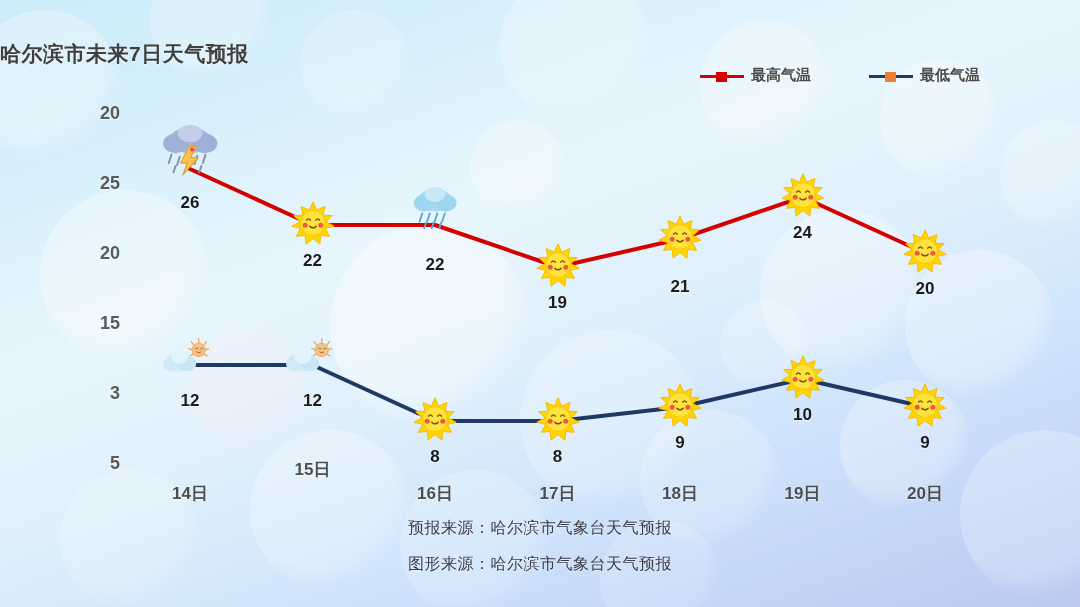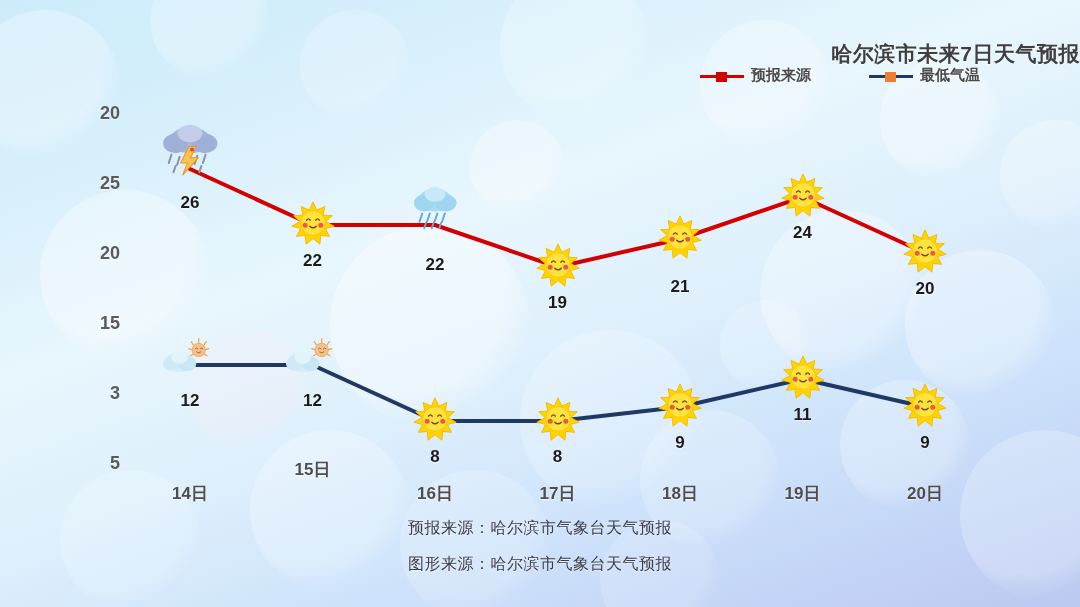--- a/index.html
+++ b/index.html
@@ -11,21 +11,21 @@
   #stage{
     position:absolute;inset:0;width:1080px;height:607px;overflow:hidden;
     background:
       linear-gradient(160deg,#ccecfa 0%, #d6effb 18%, #e8f6fd 38%, #dff0fc 55%, #cfe4fb 72%, #c3d4f6 88%, #bcc8f0 100%);
   }
   .bokeh{position:absolute;border-radius:50%;pointer-events:none;}
   svg.lines{position:absolute;left:0;top:0;width:1080px;height:607px;overflow:visible;}
 
   
   .title{
-    position:absolute;left:0;top:40px;width:1080px;text-align:right;
+    position:absolute;left:0;top:40px;width:1080px;text-align:left;
     font-size:21px;font-weight:bold;color:#3f3f3f;letter-spacing:.5px;
     text-shadow:0 1px 1px rgba(255,255,255,.8);
   }
   .legend{position:absolute;top:66px;left:700px;display:flex;gap:58px;align-items:center;}
   .legend-item{display:flex;align-items:center;gap:7px;}
   .legend-mark{position:relative;width:44px;height:14px;}
   .legend-mark i{position:absolute;top:6px;left:0;width:44px;height:3px;display:block;}
   .legend-mark b{position:absolute;top:3px;left:16px;width:11px;height:10px;display:block;}
   .legend-text{font-size:15px;font-weight:bold;color:#4a4a4a;white-space:nowrap;
     text-shadow:0 1px 1px rgba(255,255,255,.7);}
@@ -97,21 +97,21 @@
     </svg>
 
   <div class="title">哈尔滨市未来7日天气预报</div>
 
   <div class="legend">
     <div class="legend-item">
       <span class="legend-mark">
         <i id="lg0line" style="background: rgb(212, 0, 0);"></i>
           <b id="lg0mark" style="background: rgb(212, 0, 0);"></b>
       </span>
-      <span class="legend-text">预报来源</span>
+      <span class="legend-text">最高气温</span>
     </div>
     <div class="legend-item">
       <span class="legend-mark">
         <i id="lg1line" style="background: rgb(31, 56, 100);"></i>
           <b id="lg1mark" style="background: rgb(237, 125, 49);"></b>
       </span>
       <span class="legend-text">最低气温</span>
     </div>
   </div>
 
@@ -345,21 +345,21 @@
     <g>
       <path d="M50 4 L58 22 L76 14 L72 33 L92 34 L78 47 L96 57 L77 62 L86 79 L67 77 L65 96 L50 84 L35 96 L33 77 L14 79 L23 62 L4 57 L22 47 L8 34 L28 33 L24 14 L42 22 Z" fill="#ffd400" stroke="#f5b800" stroke-width="2" stroke-linejoin="round"></path>
       <circle cx="50" cy="50" r="27" fill="#ffe23d" stroke="#f7c600" stroke-width="2"></circle>
       <path d="M36 44 q4 -6 8 0" stroke="#6b4a12" stroke-width="3" fill="none" stroke-linecap="round"></path>
       <path d="M56 44 q4 -6 8 0" stroke="#6b4a12" stroke-width="3" fill="none" stroke-linecap="round"></path>
       <circle cx="33" cy="55" r="5.5" fill="#ef3f3f" opacity=".85"></circle>
       <circle cx="67" cy="55" r="5.5" fill="#ef3f3f" opacity=".85"></circle>
       <path d="M43 57 q7 7 14 0" stroke="#6b4a12" stroke-width="3" fill="none" stroke-linecap="round"></path>
     </g>
           </svg></div>
-        <div class="val" style="top: 26px;">11</div>
+        <div class="val" style="top: 26px;">10</div>
       </div>
       <div class="pt lo" style="left: 925px; top: 407px;">
         <div class="icon" style="margin-top: 0px;"><svg width="46" height="46" viewBox="0 0 100 100">
     <g>
       <path d="M50 4 L58 22 L76 14 L72 33 L92 34 L78 47 L96 57 L77 62 L86 79 L67 77 L65 96 L50 84 L35 96 L33 77 L14 79 L23 62 L4 57 L22 47 L8 34 L28 33 L24 14 L42 22 Z" fill="#ffd400" stroke="#f5b800" stroke-width="2" stroke-linejoin="round"></path>
       <circle cx="50" cy="50" r="27" fill="#ffe23d" stroke="#f7c600" stroke-width="2"></circle>
       <path d="M36 44 q4 -6 8 0" stroke="#6b4a12" stroke-width="3" fill="none" stroke-linecap="round"></path>
       <path d="M56 44 q4 -6 8 0" stroke="#6b4a12" stroke-width="3" fill="none" stroke-linecap="round"></path>
       <circle cx="33" cy="55" r="5.5" fill="#ef3f3f" opacity=".85"></circle>
       <circle cx="67" cy="55" r="5.5" fill="#ef3f3f" opacity=".85"></circle>

